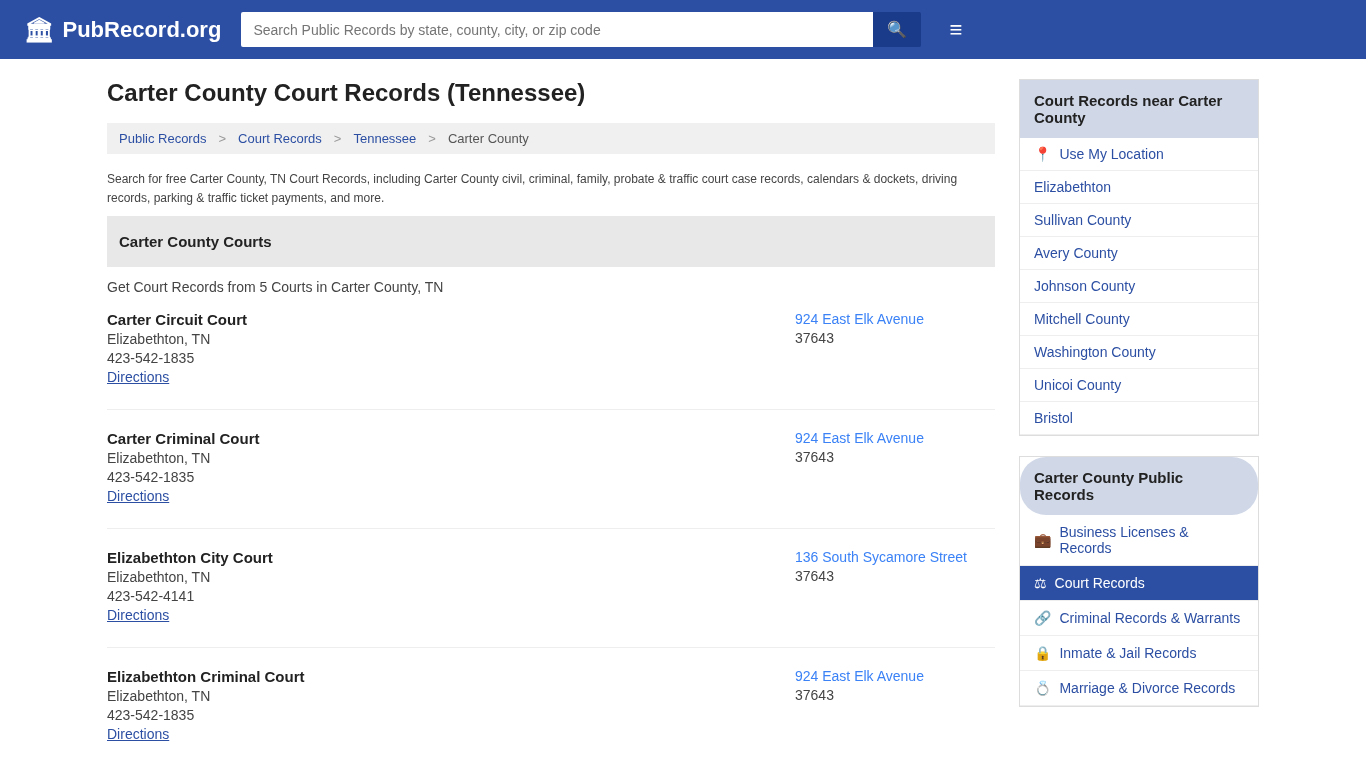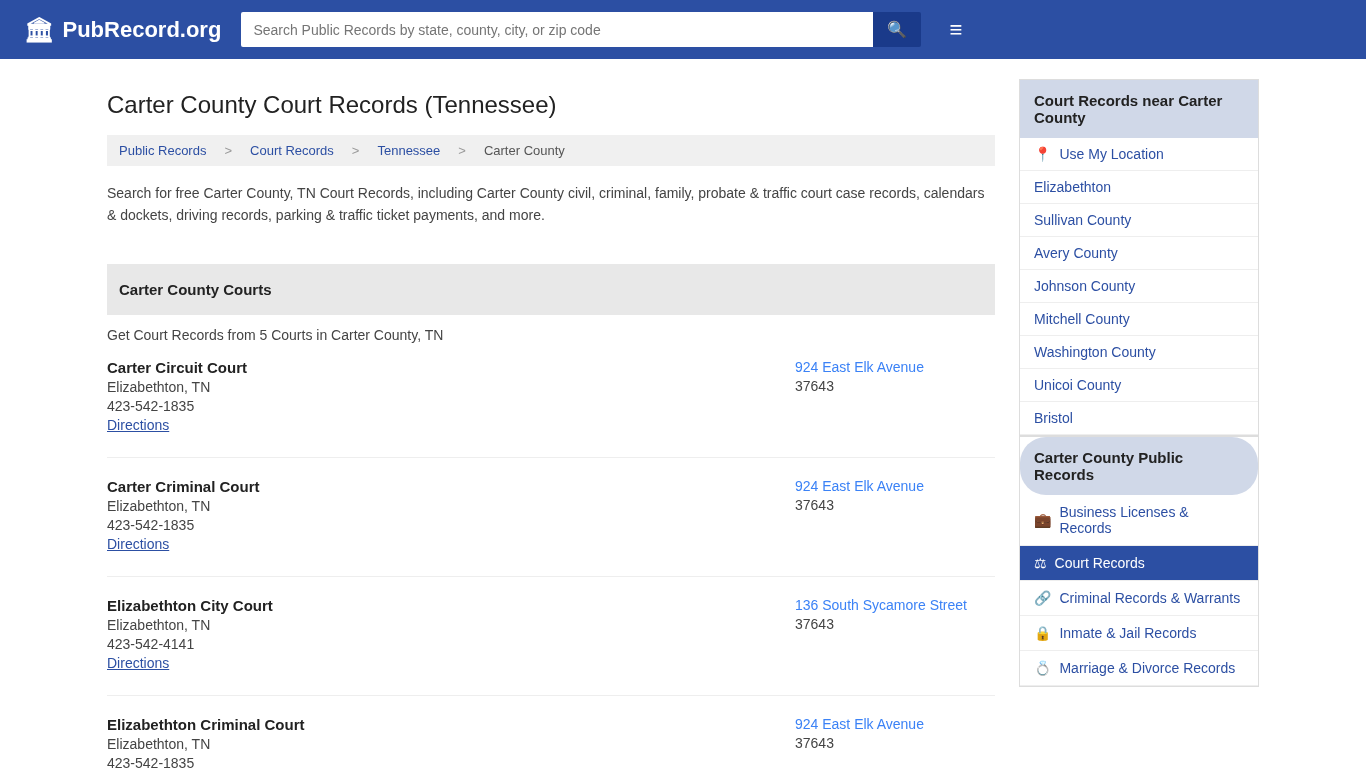--- a/index.html
+++ b/index.html
@@ -66,53 +66,52 @@
     }
 
     
     #main-content {
       flex: 1;
       min-width: 0;
     }
 
     #page-title {
       font-size: 24px;
-      font-weight: normal;
+      font-weight: bold;
       color: #222;
       margin-bottom: 16px;
-      margin-top: 12px;
     }
 
     
     #breadcrumb {
       background: #f0f0f0;
       padding: 8px 12px;
       font-size: 13px;
       color: #555;
       margin-bottom: 16px;
       display: flex;
       align-items: flex-end;
-      gap: 16px;
+      gap: 10px;
     }
     .breadcrumb-link {
       color: #2c4fa3;
       text-decoration: none;
       cursor: pointer;
     }
     .breadcrumb-sep {
       color: #999;
       margin: 0 2px;
     }
 
     
     #description {
-      font-size: 14px;
+      font-size: 12px;
       color: #444;
       line-height: 1.6;
-      margin-bottom: 37px;
+      margin-bottom: 8px;
     }
 
     
     .section-heading {
       background: #e8e8e8;
       padding: 17px 12px;
       font-size: 15px;
       font-weight: bold;
       color: #222;
       margin-bottom: 12px;
@@ -172,21 +171,21 @@
     }
 
     
     #sidebar {
       width: 240px;
       flex-shrink: 0;
     }
 
     .sidebar-nearby {
       border: 1px solid #ddd;
-      margin-bottom: 0;
+      margin-bottom: 20px;
     }
 
     .sidebar-nearby-title {
       background: #d0d8e8;
       padding: 12px 14px;
       font-size: 15px;
       font-weight: bold;
       color: #222;
     }
 

